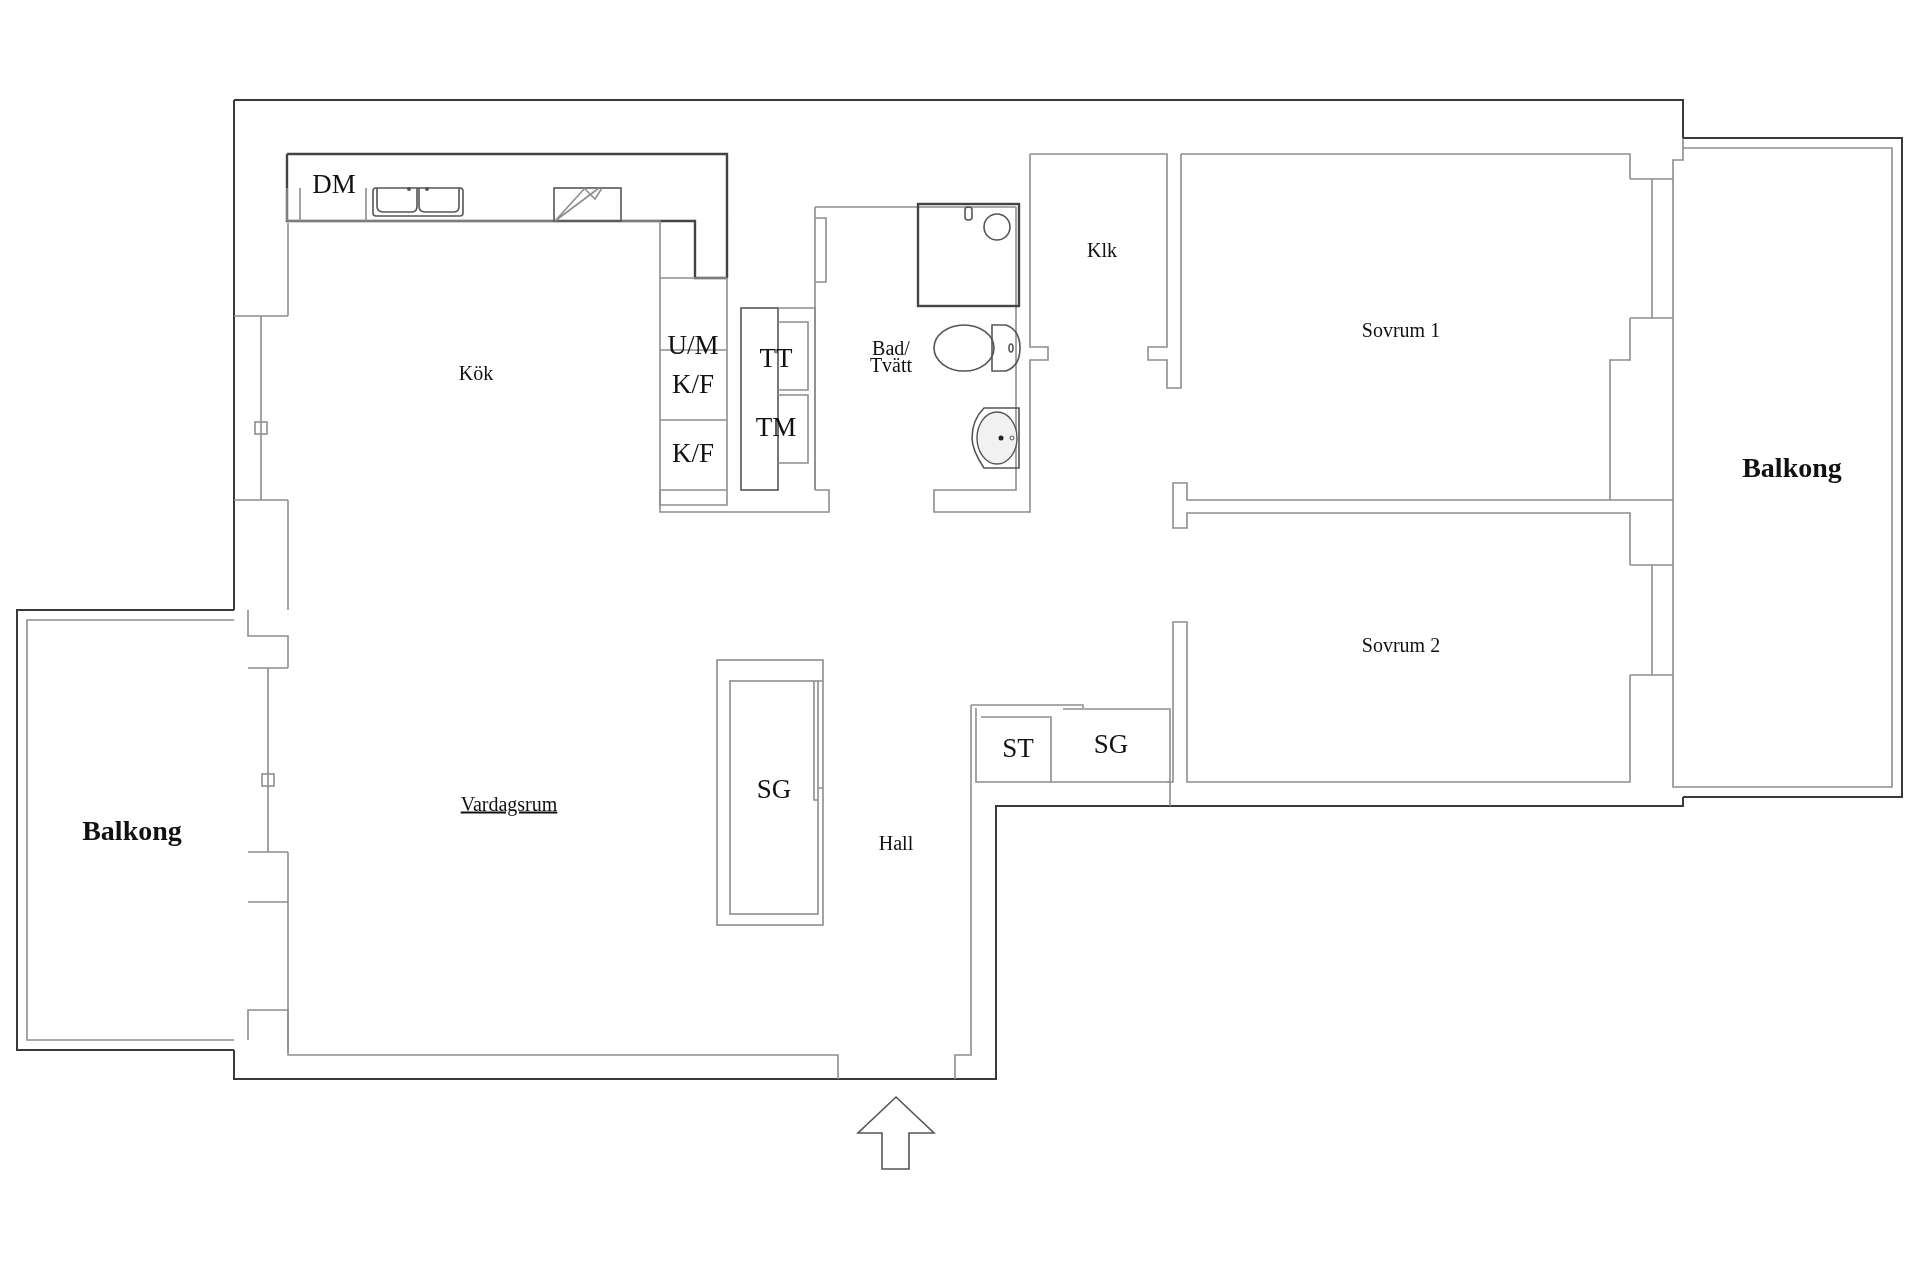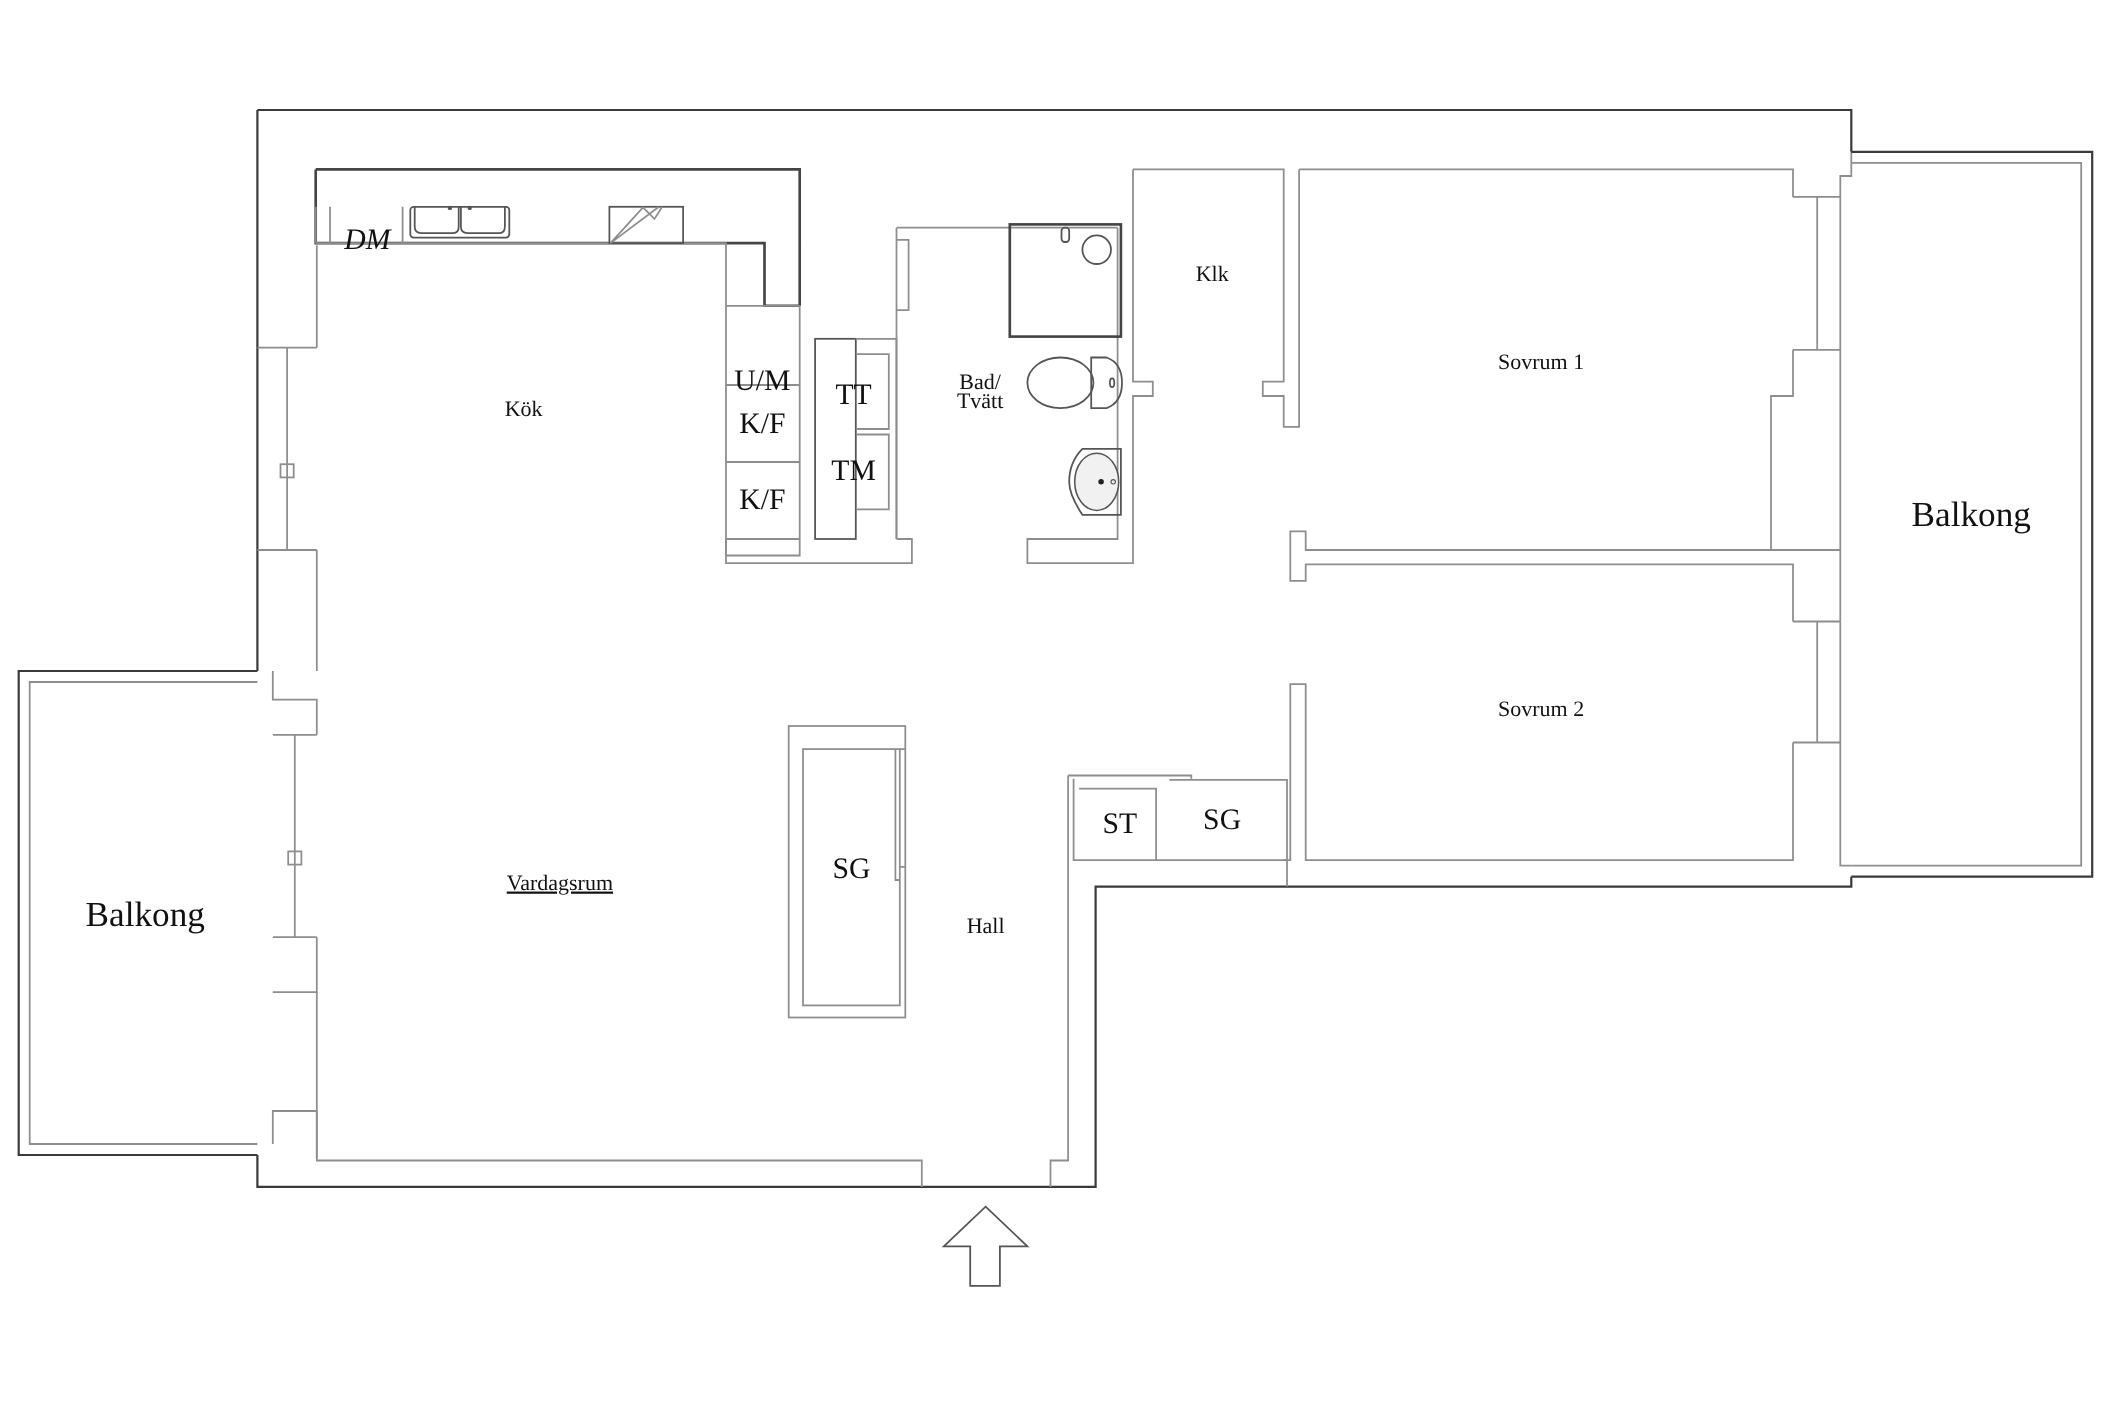--- a/index.html
+++ b/index.html
@@ -13,21 +13,21 @@
     position: absolute;
     font-family: "Liberation Serif", "DejaVu Serif", serif;
     color: #111111;
     white-space: nowrap;
     transform: translate(-50%, -50%);
     line-height: 1.15;
     text-align: center;
   }
   .room { font-size: 20px; }
   .small { font-size: 27px; }
-  .bal { font-size: 32px; }
+  .bal { font-size: 28px; font-weight: bold; }
 </style>
 </head>
 <body>
 
 <svg id="plan" viewBox="0 0 1920 1280" xmlns="http://www.w3.org/2000/svg">
 
   <g>
     <path class="outer" d="M234 100 L1683 100 L1683 138 M1683 797 L1683 806 L996 806 L996 1079 L234 1079 L234 1050 M234 610 L234 100"></path>
   </g>
 
@@ -128,21 +128,21 @@
 </div>
 <div class="lbl room" style="left:891px; top:365px;">
   <span>Tvätt</span>
 </div>
 <div class="lbl room" style="left:1102px; top:250px;">Klk</div>
 <div class="lbl room" style="left:1401px; top:330px;">Sovrum 1</div>
 <div class="lbl room" style="left:1401px; top:645px;">Sovrum 2</div>
 <div class="lbl bal" style="left:132px; top:831px;">Balkong</div>
 <div class="lbl bal" style="left:1792px; top:468px;">Balkong</div>
 
-<div class="lbl small" style="left:334px; top:218px;font-style:italic;">DM</div>
+<div class="lbl small" style="left:334px; top:185px;">DM</div>
 <div class="lbl small" style="left:693px; top:313px;margin-top:33px;">U/M</div>
 <div class="lbl small" style="left:693px; top:385px;">K/F</div>
 <div class="lbl small" style="left:693px; top:454px;">K/F</div>
 <div class="lbl small" style="left:776px; top:359px;">TT</div>
 <div class="lbl small" style="left:776px; top:428px;">TM</div>
 <div class="lbl small" style="left:774px; top:790px;">SG</div>
 <div class="lbl small" style="left:1018px; top:749px;">ST</div>
 <div class="lbl small" style="left:1111px; top:745px;">SG</div>
 
 </body></html>

